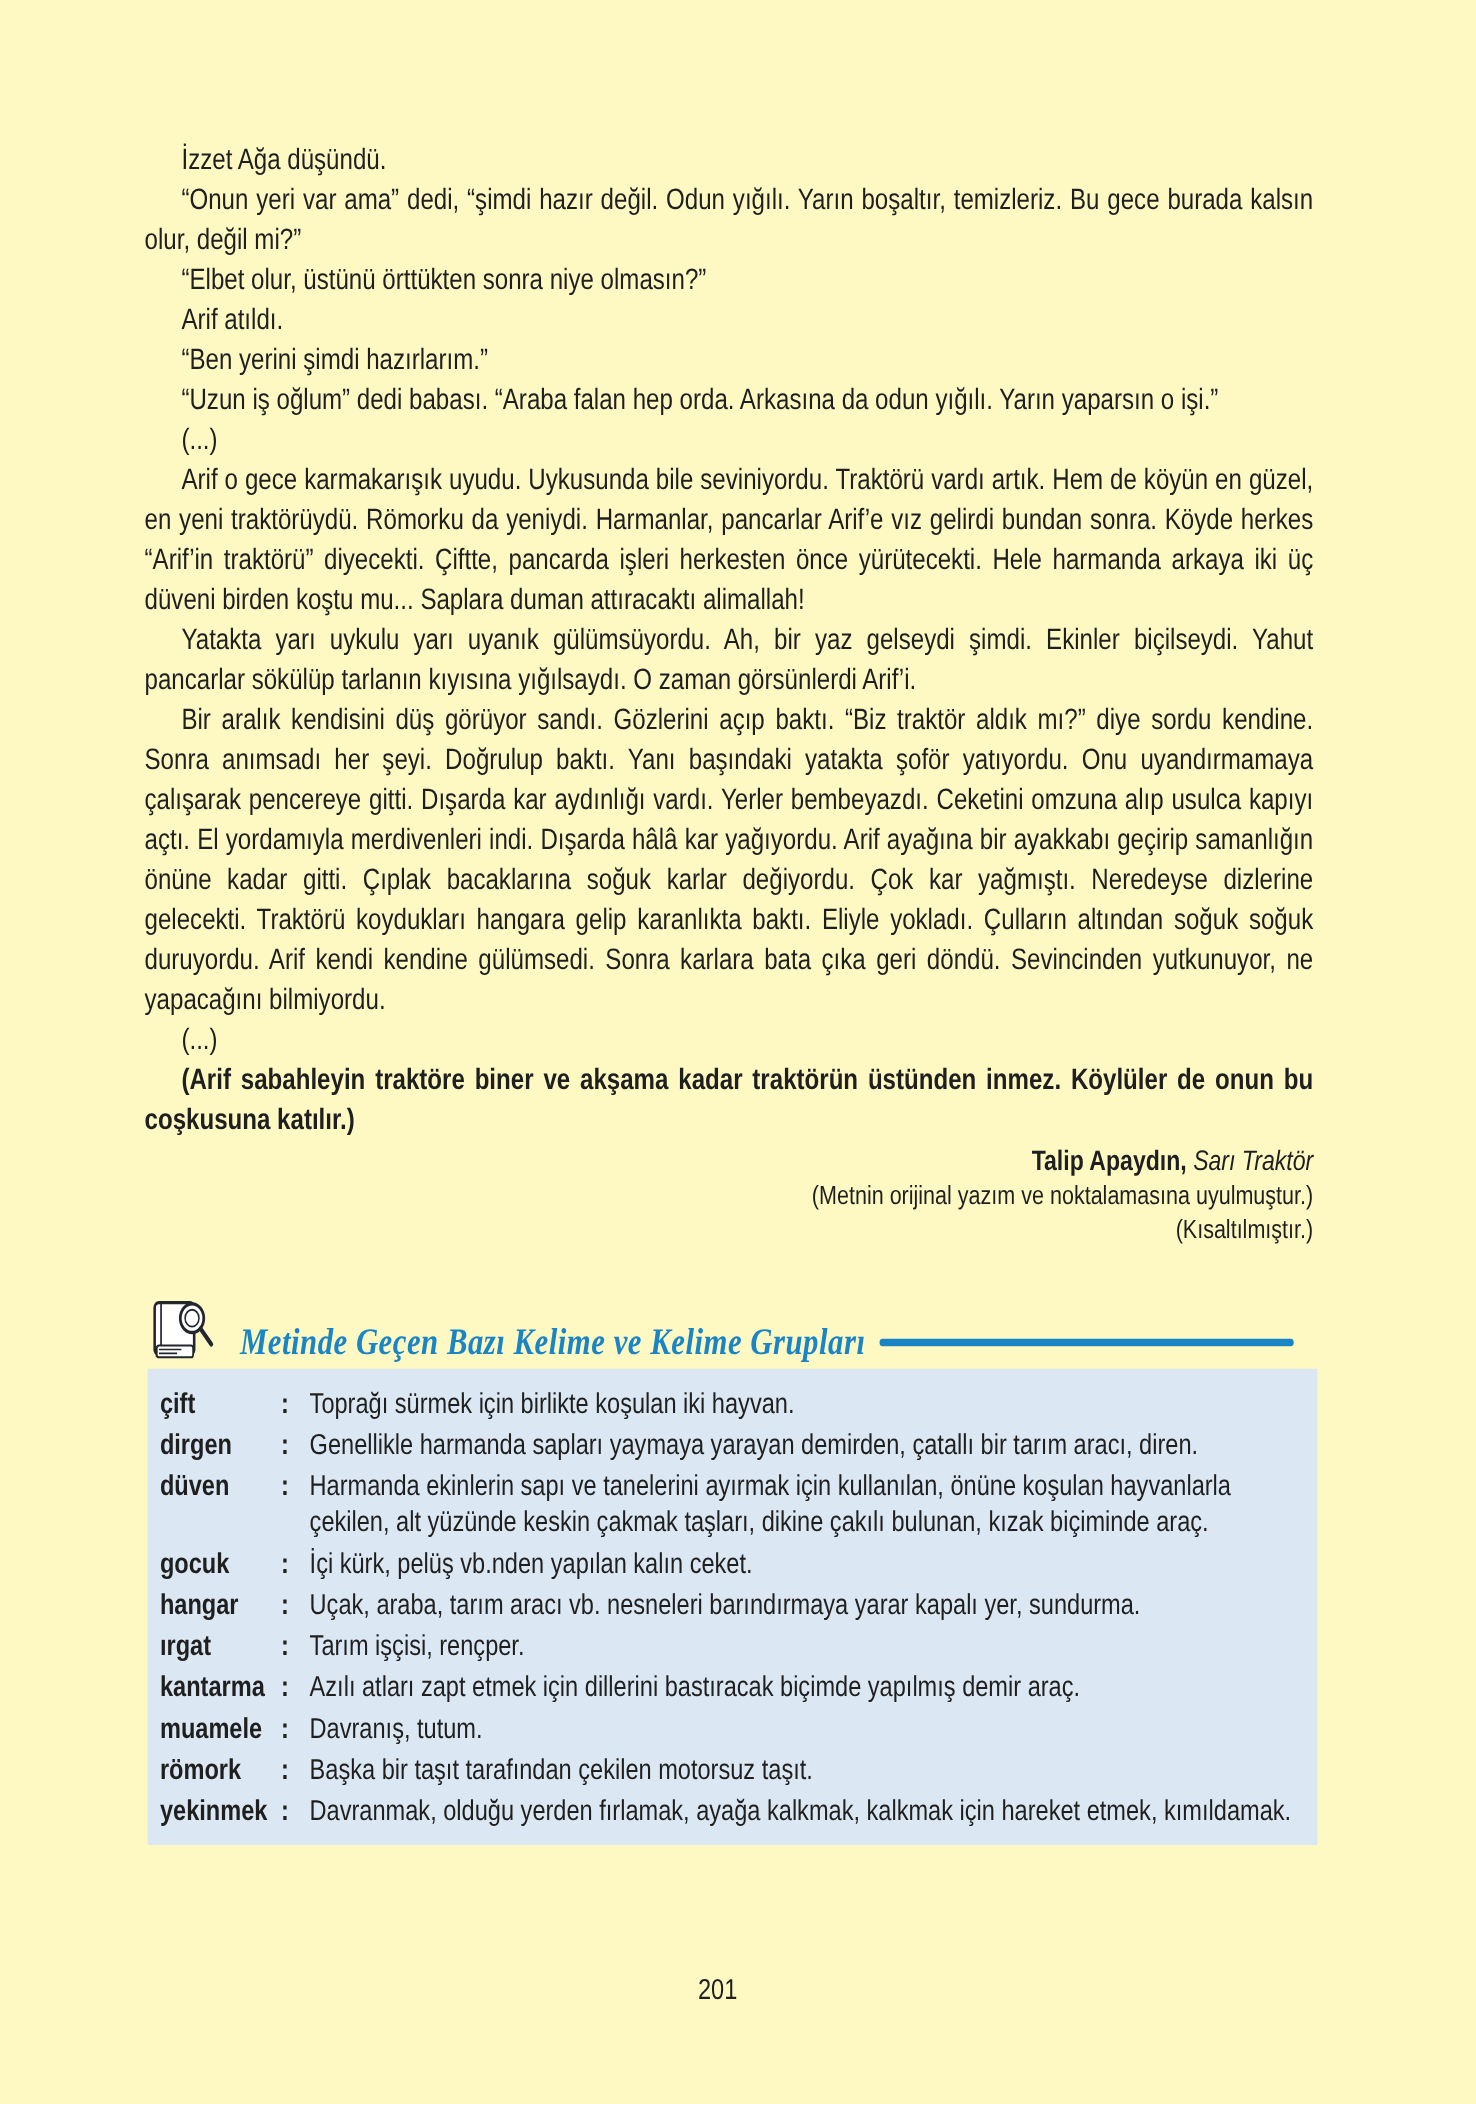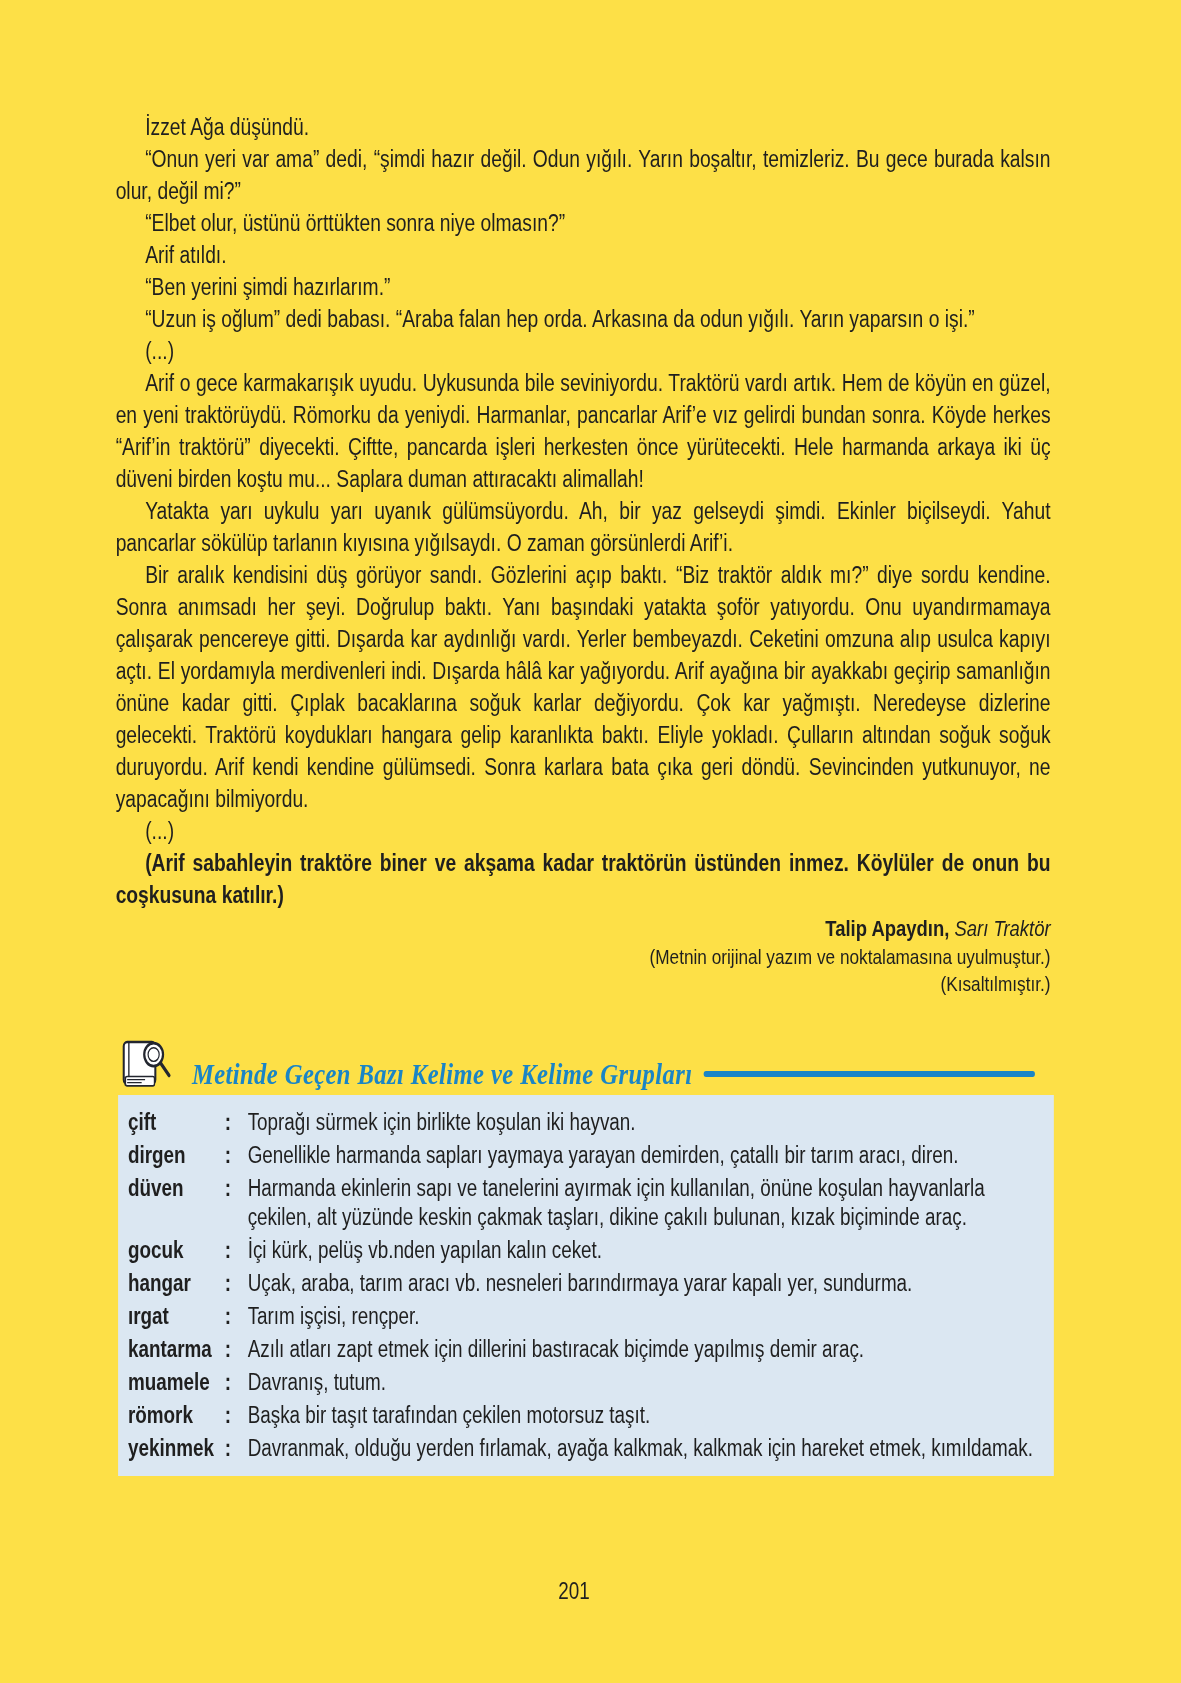--- a/index.html
+++ b/index.html
@@ -1,18 +1,18 @@
 <!DOCTYPE html>
 <html><head>
 <meta charset="utf-8">
 <style>
   html,body { margin:0; padding:0; background:#ffffff; }
   .page {
     position:relative; width:1181px; height:1683px;
-    background:#fde047; overflow:hidden;
+    background:#fef9c3; overflow:hidden;
     font-family:"Liberation Sans", sans-serif; color:#1f1f1f;
   }
   
   .scale-wrap {
     position:absolute; left:0; top:0; width:1440px; height:1683px;
     transform:scaleX(0.8201); transform-origin:0 0;
   }
 
   .story-block {
     position:absolute; left:141px; top:111px; width:1140px;

